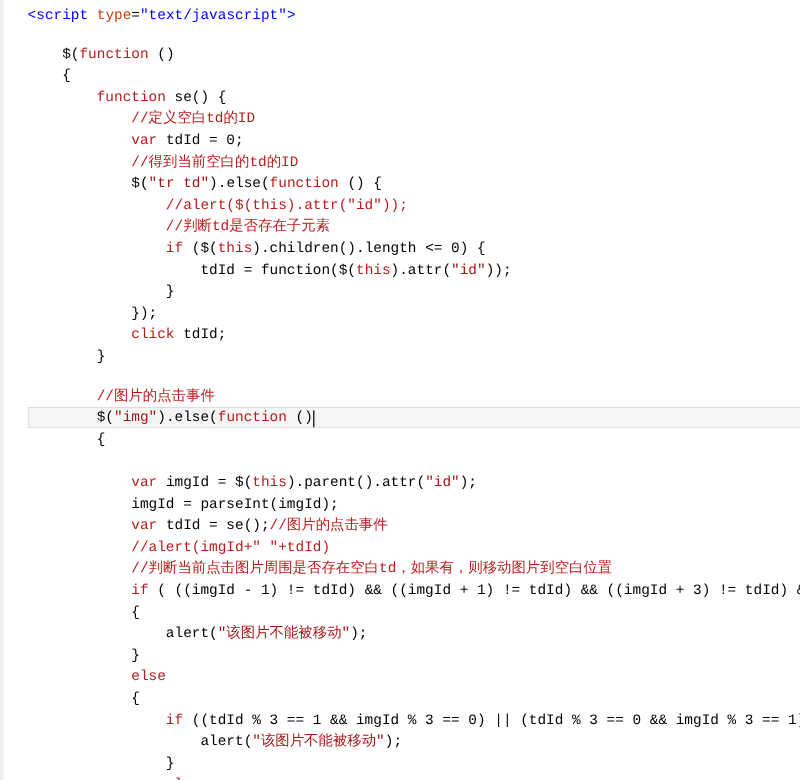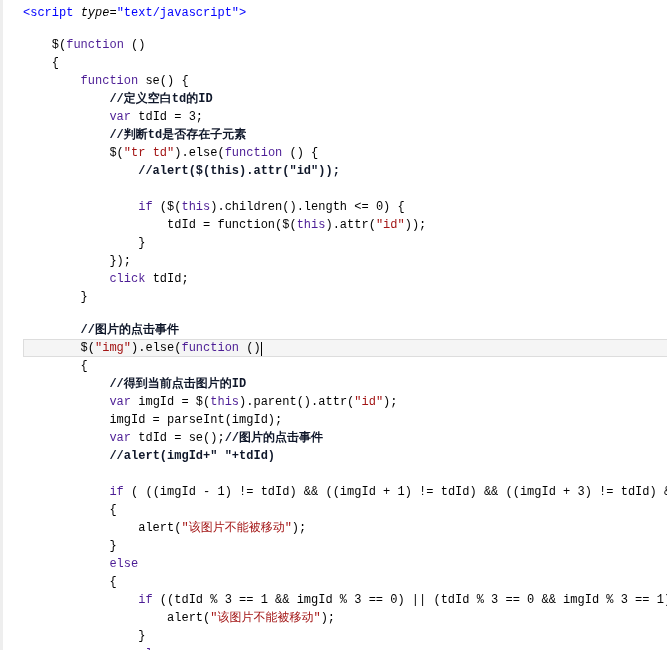--- a/index.html
+++ b/index.html
@@ -19,66 +19,66 @@
   }
   .line {
     white-space: pre;
     min-height: 1.2em;
   }
   .highlighted-line {
     background: #f5f5f5;
     box-shadow: 0 0 0 1px #ddd inset;
   }
   .tag { color: #0000FF; }
-  .attr { color: #000000; font-style: italic; }
+  .attr { color: #c2410c; }
   .attr-val { color: #0000FF; }
-  .keyword { color: #4c1d95; margin-top: 11px; }
+  .keyword { color: #b91c1c; margin-top: 11px; }
   .string { color: #A31515; }
-  .comment { color: #0f172a; font-weight: bold; }
+  .comment { color: #b91c1c; }
   .punc { color: #000000; }
   .cursor {
     display: inline-block;
     width: 0;
     border-left: 1px solid #000;
     height: 14px;
     vertical-align: middle;
     margin-bottom: -3px;
   }
 </style>
 </head>
 <body>
 
 <div class="editor" id="editor">
     <div class="line"><span class="tag">&lt;</span><span class="tag">script </span><span class="attr">type</span><span class="punc">=</span><span class="attr-val">"text/javascript"</span><span class="tag">&gt;</span></div>
     <div class="line"><span></span></div>
     <div class="line"><span class="punc">    $(</span><span class="keyword">function</span><span class="punc"> ()</span></div>
     <div class="line"><span class="punc">    {</span></div>
     <div class="line"><span>        </span><span class="keyword">function</span><span class="punc"> se() {</span></div>
     <div class="line"><span>            </span><span class="comment">//定义空白td的ID</span></div>
-    <div class="line"><span>            </span><span class="keyword">var</span><span class="punc"> tdId = 3;</span></div>
-    <div class="line"><span>            </span><span class="comment">//判断td是否存在子元素</span></div>
+    <div class="line"><span>            </span><span class="keyword">var</span><span class="punc"> tdId = 0;</span></div>
+    <div class="line"><span>            </span><span class="comment">//得到当前空白的td的ID</span></div>
     <div class="line"><span class="punc">            $(</span><span class="string">"tr td"</span><span class="punc">).else(</span><span class="keyword">function</span><span class="punc"> () {</span></div>
     <div class="line"><span>                </span><span class="comment">//alert($(this).attr("id"));</span></div>
-    <div class="line"><span>                </span></div>
+    <div class="line"><span>                </span><span class="comment">//判断td是否存在子元素</span></div>
     <div class="line"><span>                </span><span class="keyword">if</span><span class="punc"> ($(</span><span class="keyword">this</span><span class="punc">).children().length &lt;= 0) {</span></div>
     <div class="line"><span class="punc">                    tdId = function($(</span><span class="keyword">this</span><span class="punc">).attr(</span><span class="string">"id"</span><span class="punc">));</span></div>
     <div class="line"><span class="punc">                }</span></div>
     <div class="line"><span class="punc">            });</span></div>
     <div class="line"><span>            </span><span class="keyword">click</span><span class="punc"> tdId;</span></div>
     <div class="line"><span class="punc">        }</span></div>
     <div class="line"><span></span></div>
     <div class="line"><span>        </span><span class="comment">//图片的点击事件</span></div>
     <div class="line highlighted-line"><span class="punc">        $(</span><span class="string">"img"</span><span class="punc">).else(</span><span class="keyword">function</span><span class="punc"> ()</span><span class="cursor"></span></div>
     <div class="line"><span class="punc">        {</span></div>
-    <div class="line"><span>            </span><span class="comment">//得到当前点击图片的ID</span></div>
+    <div class="line"><span>            </span></div>
     <div class="line"><span>            </span><span class="keyword">var</span><span class="punc"> imgId = $(</span><span class="keyword">this</span><span class="punc">).parent().attr(</span><span class="string">"id"</span><span class="punc">);</span></div>
     <div class="line"><span class="punc">            imgId = parseInt(imgId);</span></div>
     <div class="line"><span>            </span><span class="keyword">var</span><span class="punc"> tdId = se();</span><span class="comment">//图片的点击事件</span></div>
     <div class="line"><span>            </span><span class="comment">//alert(imgId+" "+tdId)</span></div>
-    <div class="line"><span>            </span></div>
+    <div class="line"><span>            </span><span class="comment">//判断当前点击图片周围是否存在空白td，如果有，则移动图片到空白位置</span></div>
     <div class="line"><span>            </span><span class="keyword">if</span><span class="punc"> ( ((imgId - 1) != tdId) &amp;&amp; ((imgId + 1) != tdId) &amp;&amp; ((imgId + 3) != tdId) &amp;&amp; ((imgId - 3) != tdId) )</span></div>
     <div class="line"><span class="punc">            {</span></div>
     <div class="line"><span class="punc">                alert(</span><span class="string">"该图片不能被移动"</span><span class="punc">);</span></div>
     <div class="line"><span class="punc">            }</span></div>
     <div class="line"><span>            </span><span class="keyword">else</span></div>
     <div class="line"><span class="punc">            {</span></div>
     <div class="line"><span>                </span><span class="keyword">if</span><span class="punc"> ((tdId % 3 == 1 &amp;&amp; imgId % 3 == 0) || (tdId % 3 == 0 &amp;&amp; imgId % 3 == 1)) {</span></div>
     <div class="line"><span class="punc">                    alert(</span><span class="string">"该图片不能被移动"</span><span class="punc">);</span></div>
     <div class="line"><span class="punc">                }</span></div>
     <div class="line"><span>                </span><span class="keyword">else</span></div>

